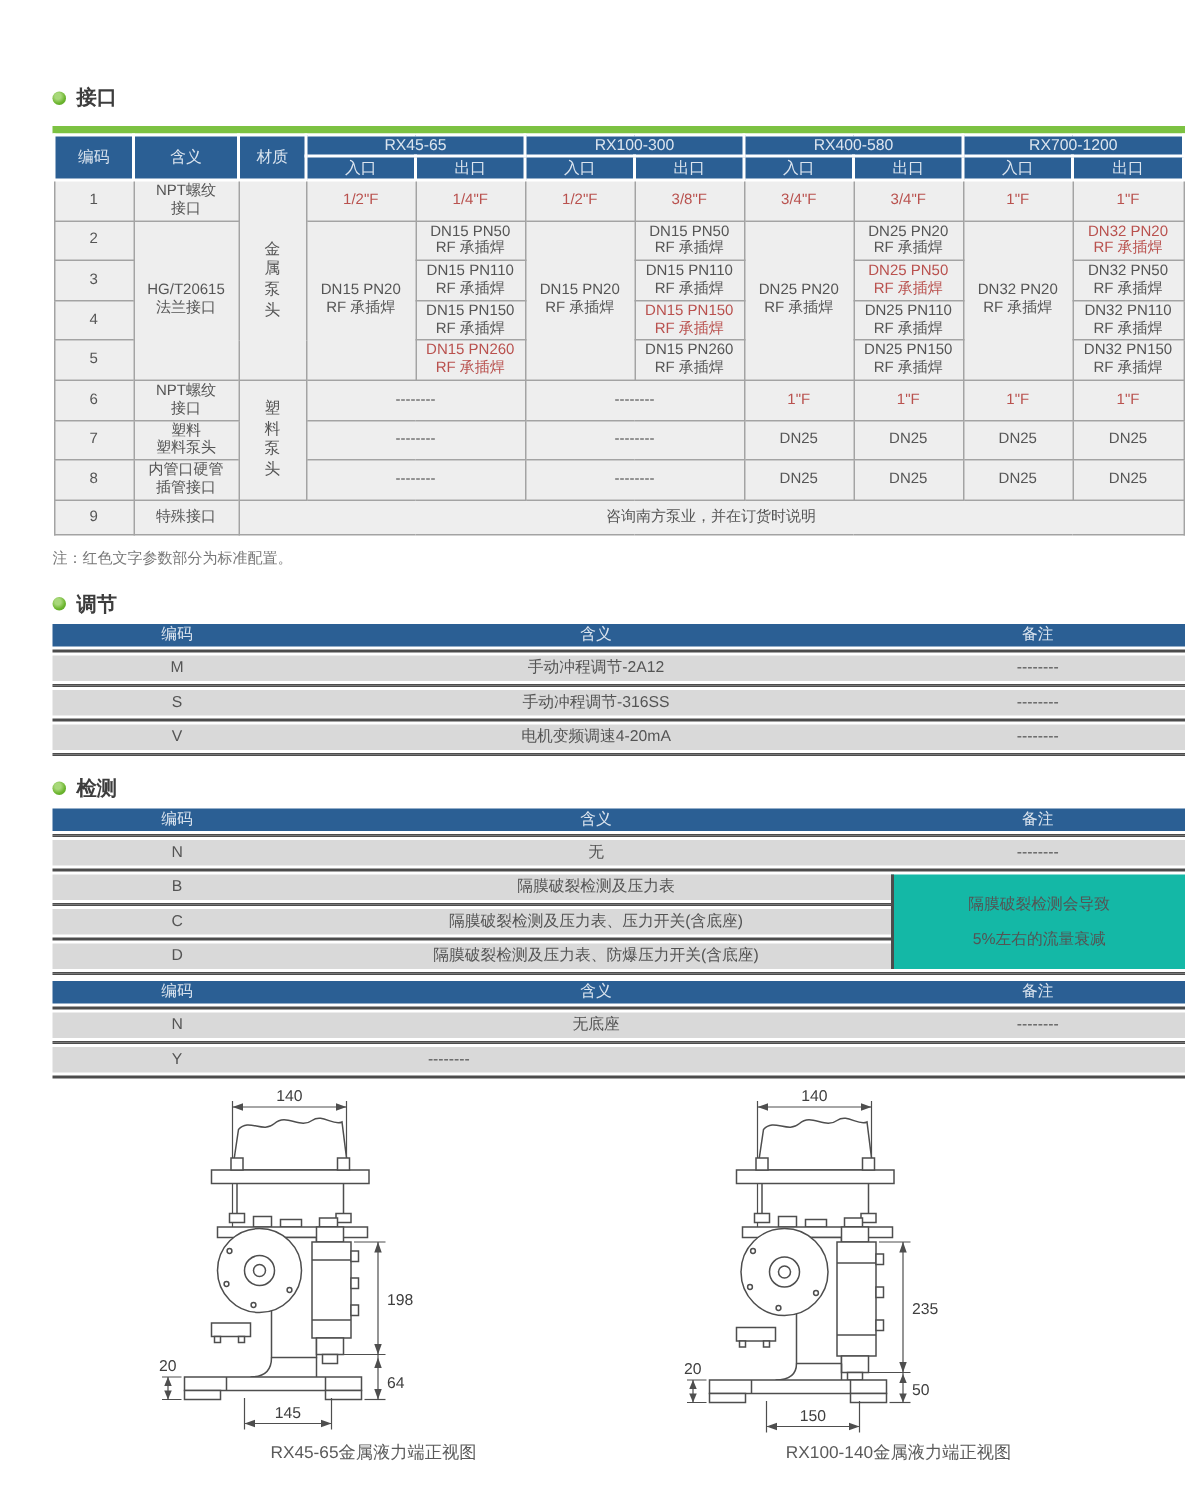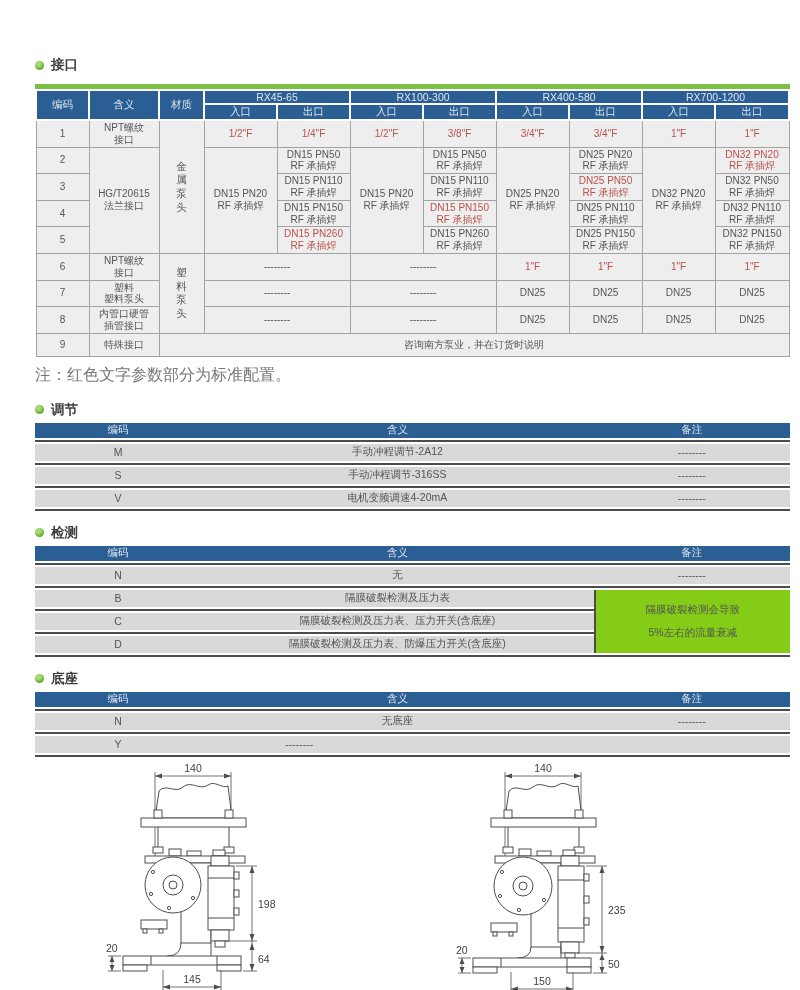--- a/index.html
+++ b/index.html
@@ -17,34 +17,34 @@
   .tbl-wrap { width:755px; margin-top:10px; }
   .green-bar { height:5px; background:#7cc242; }
   table.iface { border-collapse:collapse; width:755px; table-layout:fixed; }
   table.iface th { background:#2b5f94; color:#dce5ef; font-weight:normal; font-size:10.5px;
                    border:2px solid #fff; height:14px; padding:0; }
   table.iface td { background:#eeeeee; border:1px solid #a3a3a3; font-size:10px; color:#555;
                    text-align:center; vertical-align:middle; padding:1px 0; height:23px;
                    white-space:pre-line; line-height:1.18; }
   table.iface td.red { color:#b9514e; }
   td.vcell span { display:inline-block; width:11px; word-break:break-all; line-height:1.3; font-size:10.5px; }
-  .note { margin-top:8px; font-size:16px; color:#787878; }
+  .note { margin-top:8px; font-size:10px; color:#787878; }
 
   
   .strip { width:755px; margin-top:4px; font-size:10.5px; }
   .shead { background:#2b5f94; color:#dce5ef; display:flex; align-items:center; height:15px; }
   .shead span, .srow span { display:inline-block; text-align:center; }
   .c1 { width:22%; } .c2 { width:52%; } .c3 { width:26%; }
   .rule { height:2px; border-top:1px solid #4c4c4c; border-bottom:1px solid #4c4c4c; margin:2px 0; }
   .srow { display:flex; align-items:center; background:#d9d9d9; height:17px; color:#545454; }
   .dgrid { display:flex; }
   .dleft { width:74%; }
   .dleft .cc1 { width:29.73%; display:inline-block; text-align:center; }
   .dleft .cc2 { width:70.27%; display:inline-block; }
-  .dright { width:26%; background:#84cc16; border-left:2px solid #4c4c4c;
+  .dright { width:26%; background:#14b8a6; border-left:2px solid #4c4c4c;
             display:flex; flex-direction:column; justify-content:center; align-items:center;
             gap:9px; color:#545454; }
 
   
   .draw-row { display:flex; margin-left:68px; gap:58px; margin-top:3px; }
   .draw { width:292px; }
   .draw svg { display:block; }
   .caption { text-align:center; font-size:11.5px; color:#5a5a5a; margin-top:3px; }
   .mt16 { margin-top:15px; } .mt14 { margin-top:13px; }
   svg .ln { stroke:#4e4e4e; fill:none; stroke-width:1; }
@@ -279,24 +279,20 @@
         </div>
       </div>
       <div class="dright">
         <div>隔膜破裂检测会导致</div>
         <div>5%左右的流量衰减</div>
       </div>
     </div>
     <div class="rule"></div>
   </div>
 
-  <div class="sec mt14">
-    <span class="bullet"></span>
-    <span>底座</span>
-  </div>
   <div class="strip">
     <div class="shead">
       <span class="c1">编码</span>
       <span class="c2">含义</span>
       <span class="c3">备注</span>
     </div>
     <div class="rule"></div>
     <div class="srow">
       <span class="c1">N</span>
       <span class="c2">无底座</span>

